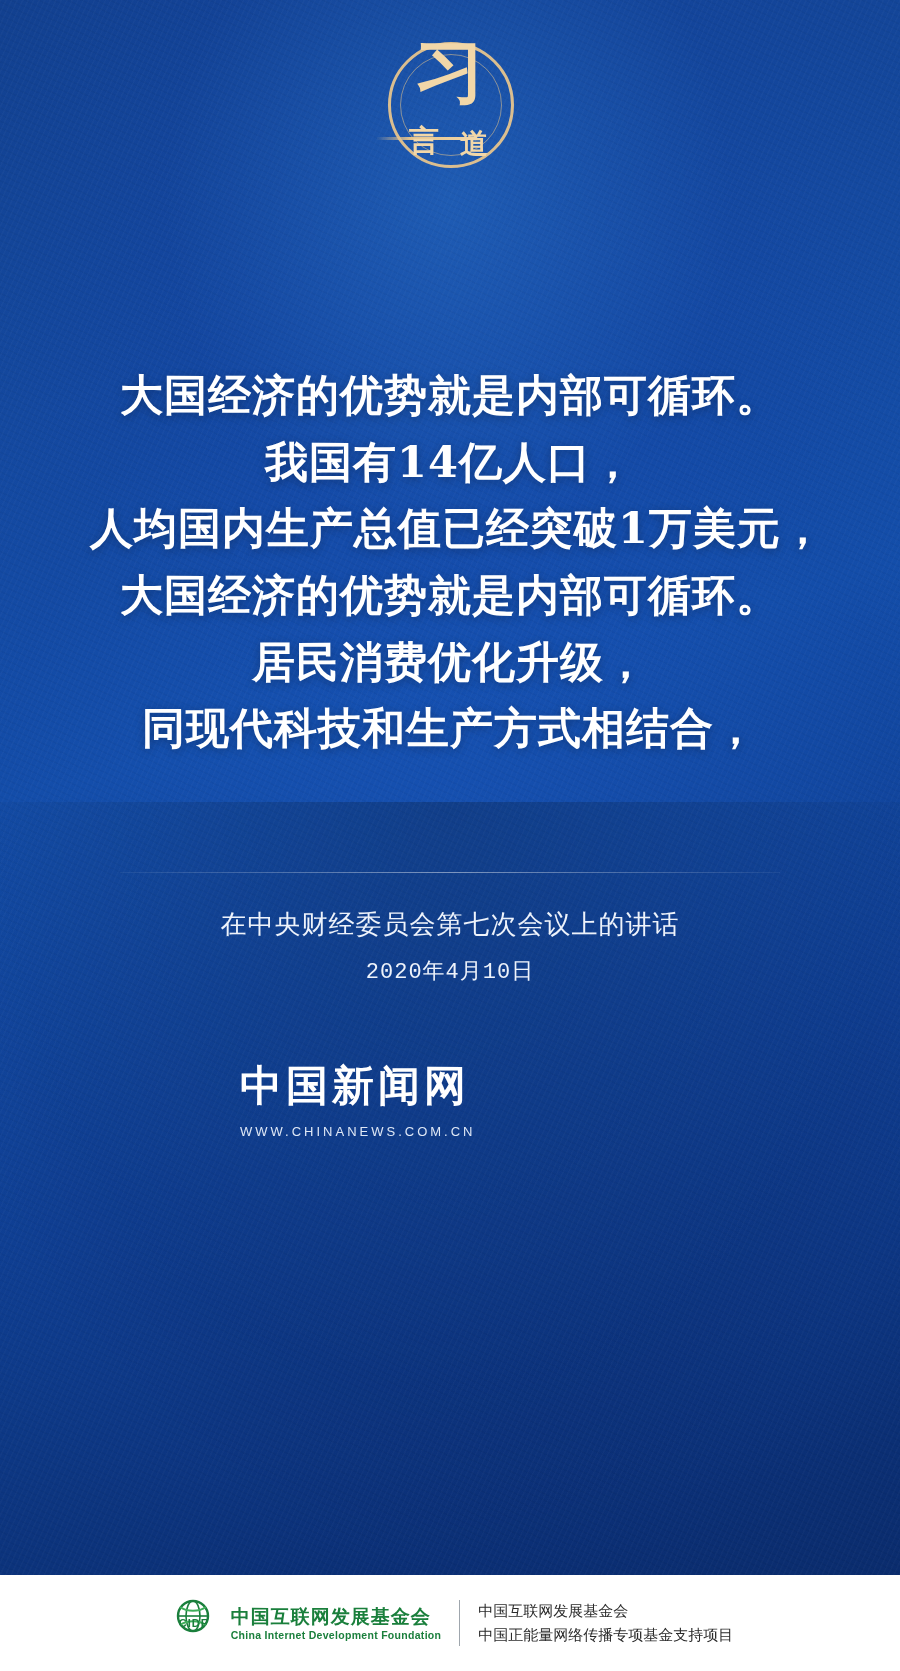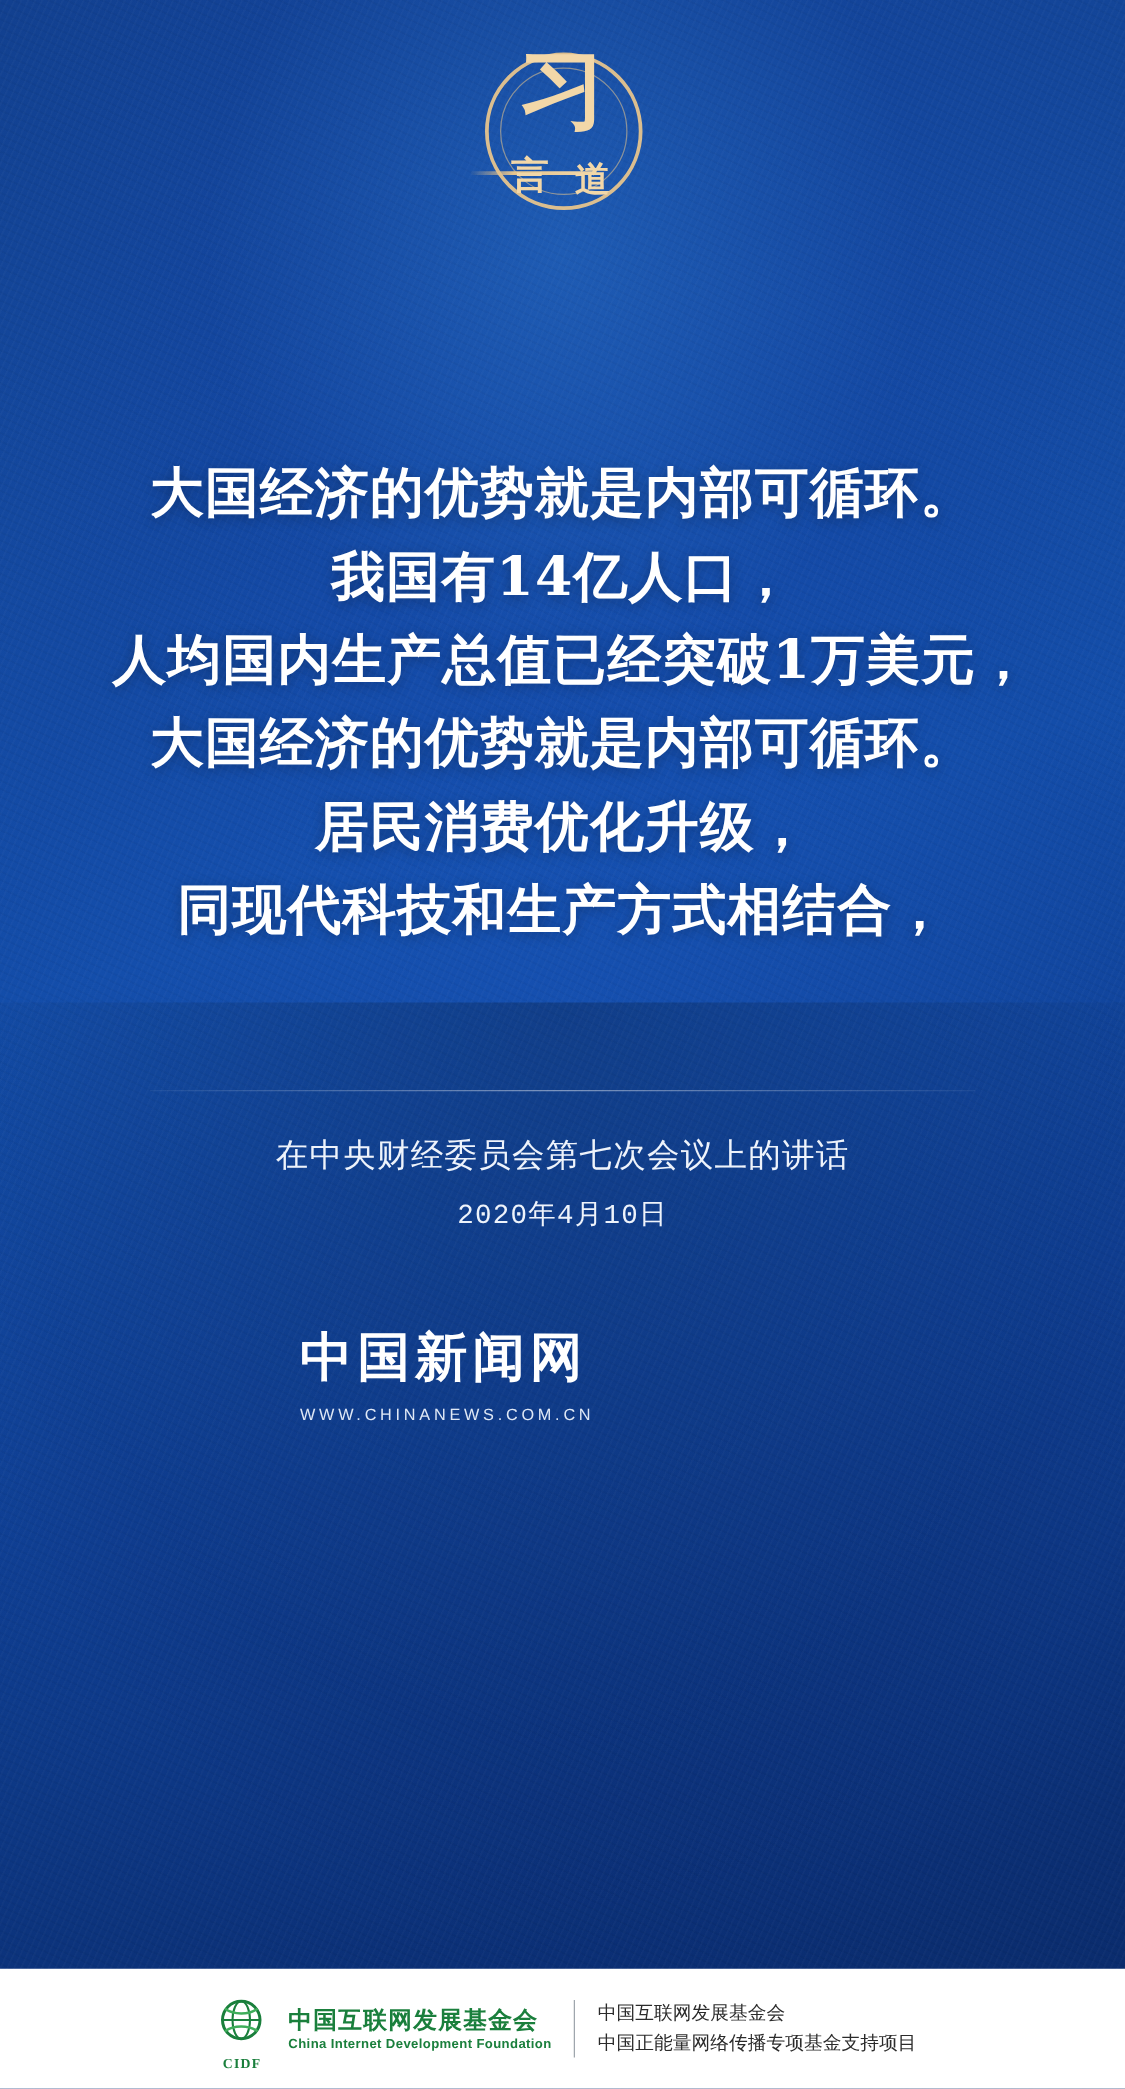--- a/index.html
+++ b/index.html
@@ -227,24 +227,24 @@
   .cidf-mark .globe {
     position: absolute;
     left: 6px;
     top: 0;
     width: 40px;
     height: 34px;
   }
   .cidf-mark .cidf-text {
     position: absolute;
     left: 0;
-    top: 46px;
+    top: 18px;
     width: 54px;
     text-align: center;
-    font-family: Liberation Serif, serif;
+    font-family: Liberation Sans, sans-serif;
     font-size: 11px;
     font-weight: 700;
     color: #1a7f3c;
     letter-spacing: 1px;
   }
   .cidf-words .cn {
     font-family: "Liberation Sans", sans-serif;
     font-size: 19px;
     font-weight: 700;
     color: #1a7f3c;

